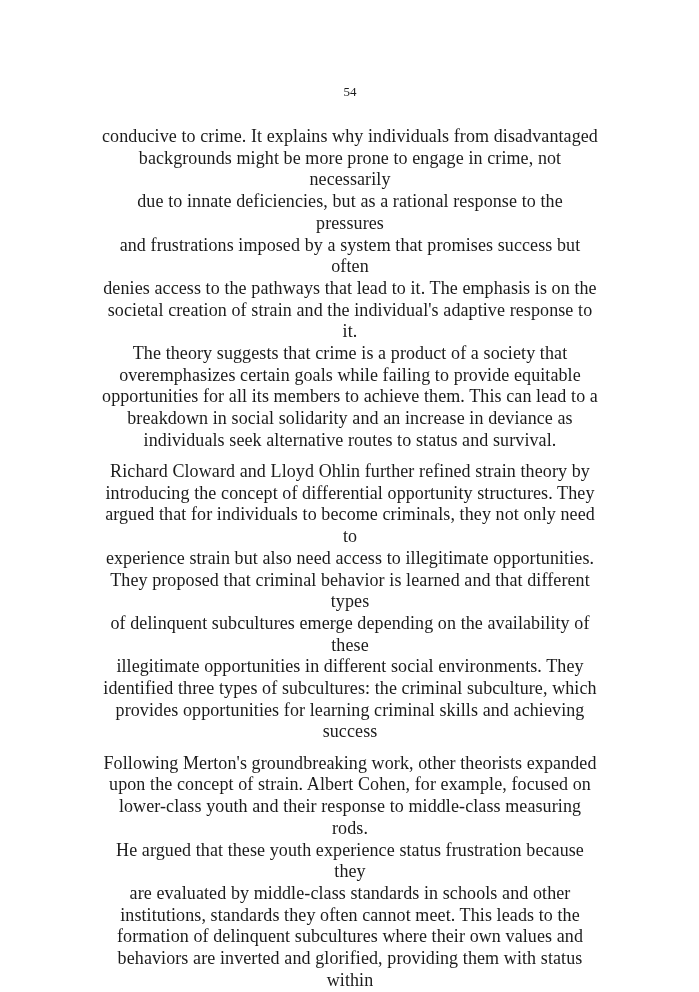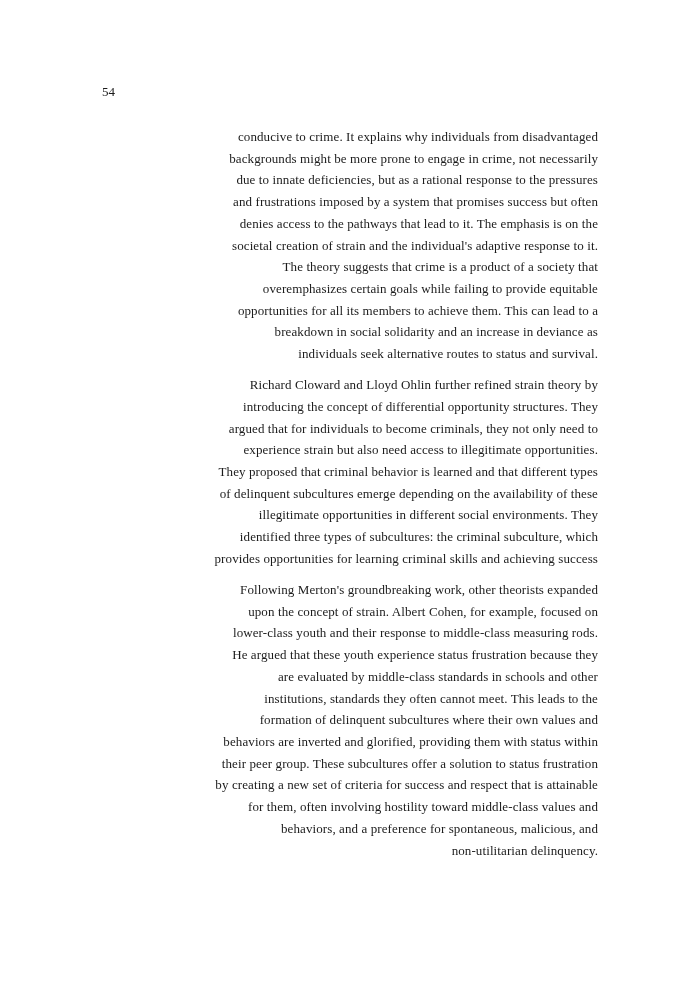--- a/index.html
+++ b/index.html
@@ -17,32 +17,32 @@
     overflow: hidden;
     box-sizing: border-box;
   }
   .content {
     position: absolute;
     left: 102px;
     top: 84px;
     width: 496px;
   }
   .page-number {
-    text-align: left;
+    text-align: center;
     font-size: 13px;
     line-height: 16px;
     margin: 0 0 26px 0;
     color: #1b1b1b;
   }
   .para {
-    font-size: 13px;
+    font-size: 18px;
     line-height: 21.7px;
     margin: 0 0 9.5px 0;
     white-space: pre-line;
-    text-align: right;
+    text-align: center;
     letter-spacing: 0.1px;
   }
 </style>
 </head>
 <body>
 
 <div class="page">
   <div class="content">
     <div class="page-number">54</div>
     <p class="para">conducive to crime. It explains why individuals from disadvantaged

